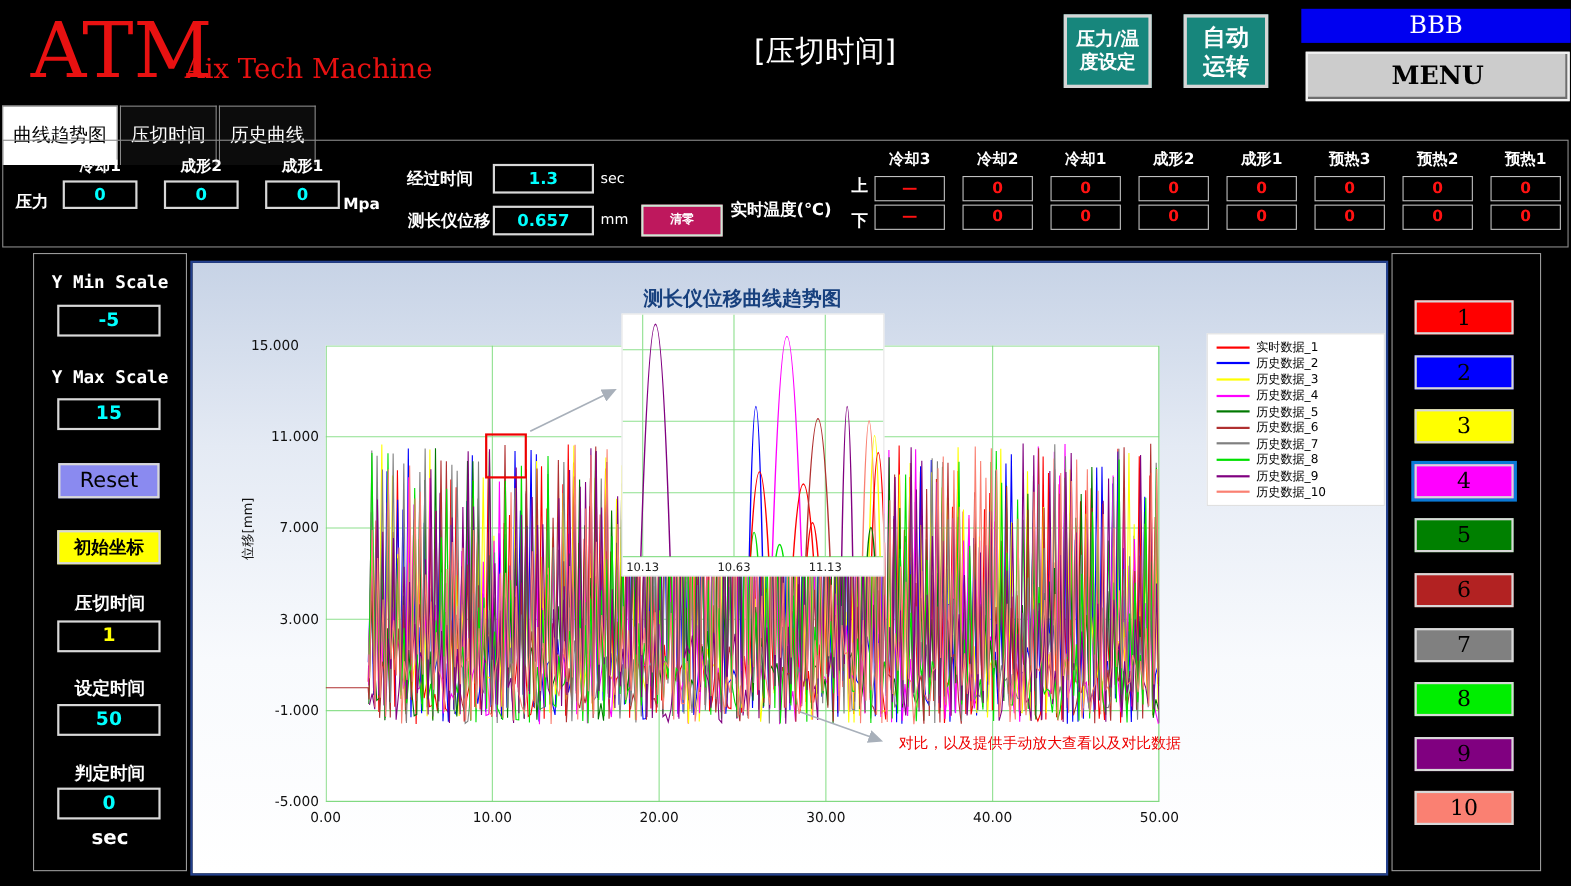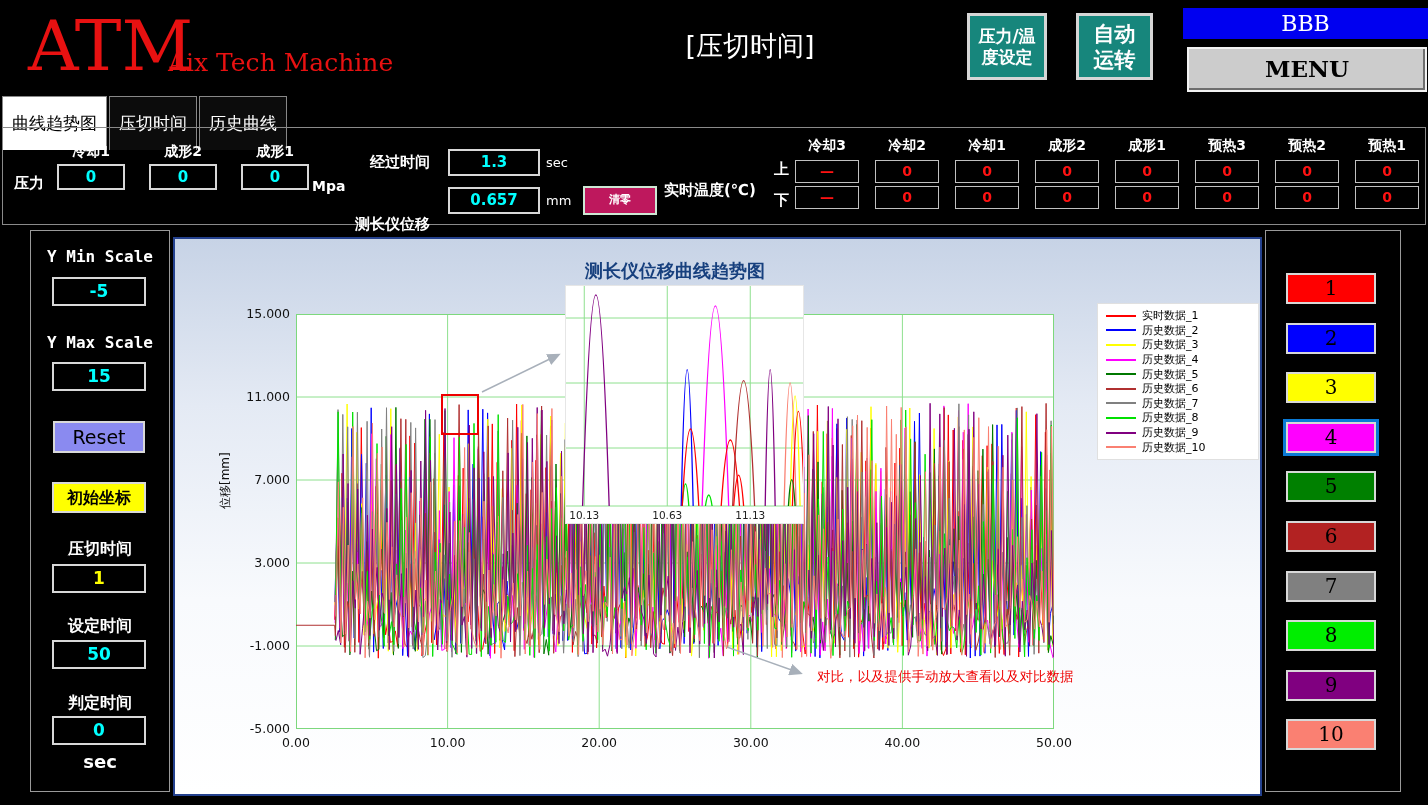--- a/index.html
+++ b/index.html
@@ -118,21 +118,21 @@
         <div class="p-label">成形1</div>
         <div class="pv">0</div>
       </div>
     </div>
   <div class="w-label" style="left:312px;top:178px;font-size:14px;">Mpa</div>
 
   <div class="w-label" style="left:370px;top:153px;">经过时间</div>
   <div class="val-box" style="left:448px;top:149px;width:88px;height:23px;line-height:23px;">1.3</div>
   <div class="w-label" style="left:546px;top:155px;font-size:13px;font-weight:normal;">sec</div>
 
-  <div class="w-label" style="left:355px;top:191px;margin-top:24px;">测长仪位移</div>
+  <div class="w-label" style="left:371px;top:191px;">测长仪位移</div>
   <div class="val-box" style="left:448px;top:187px;width:88px;height:23px;line-height:23px;">0.657</div>
   <div class="w-label" style="left:546px;top:193px;font-size:13px;font-weight:normal;">mm</div>
   <div class="abs clear-btn">清零</div>
 
   <div class="w-label" style="left:664px;top:181px;">实时温度(℃)</div>
   <div class="w-label" style="left:774px;top:160px;">上</div>
   <div class="w-label" style="left:774px;top:191px;">下</div>
   <div class="abs" id="temp-cols">
       <div class="t-col">
         <div class="t-label">冷却3</div>
@@ -296,21 +296,21 @@
           <path d="M 199.20000000000007 220 Q 204.18000000000006 -52.80000000000001 209.16000000000005 220" fill="none" stroke="#800080" stroke-width="1.3"></path>
           <path d="M 218.12399999999994 220 Q 224.09999999999994 -26.400000000000034 230.07599999999994 220" fill="none" stroke="#fa8072" stroke-width="1.3"></path>
           <path d="M 224.10000000000014 220 Q 229.08000000000013 0 234.06000000000012 220" fill="none" stroke="#ffff00" stroke-width="1.3"></path>
           <path d="M 226.42400000000006 220 Q 232.40000000000006 30.80000000000001 238.37600000000006 220" fill="none" stroke="#ff0000" stroke-width="1.3"></path>
           <path d="M 222.4400000000002 220 Q 225.7600000000002 167.2 229.08000000000018 220" fill="none" stroke="#007800" stroke-width="1.3"></path>
         </svg>
     </div>
     <div class="annotation">
       <div>对比，以及提供手动放大查看以及对比数据</div>
     </div>
-  <div class="ytick" style="top: 67px;">15.000</div>
+  <div class="ytick" style="top: 67px; text-align: center;">15.000</div>
       <div class="ytick" style="top: 150px;">11.000</div>
       <div class="ytick" style="top: 233px;">7.000</div>
       <div class="ytick" style="top: 316px;">3.000</div>
       <div class="ytick" style="top: 399px;">-1.000</div>
       <div class="ytick" style="top: 482px;">-5.000</div>
       <div class="xtick" style="left: 91px;">0.00</div>
       <div class="xtick" style="left: 242.6px;">10.00</div>
       <div class="xtick" style="left: 394.2px;">20.00</div>
       <div class="xtick" style="left: 545.8px;">30.00</div>
       <div class="xtick" style="left: 697.4px;">40.00</div>

